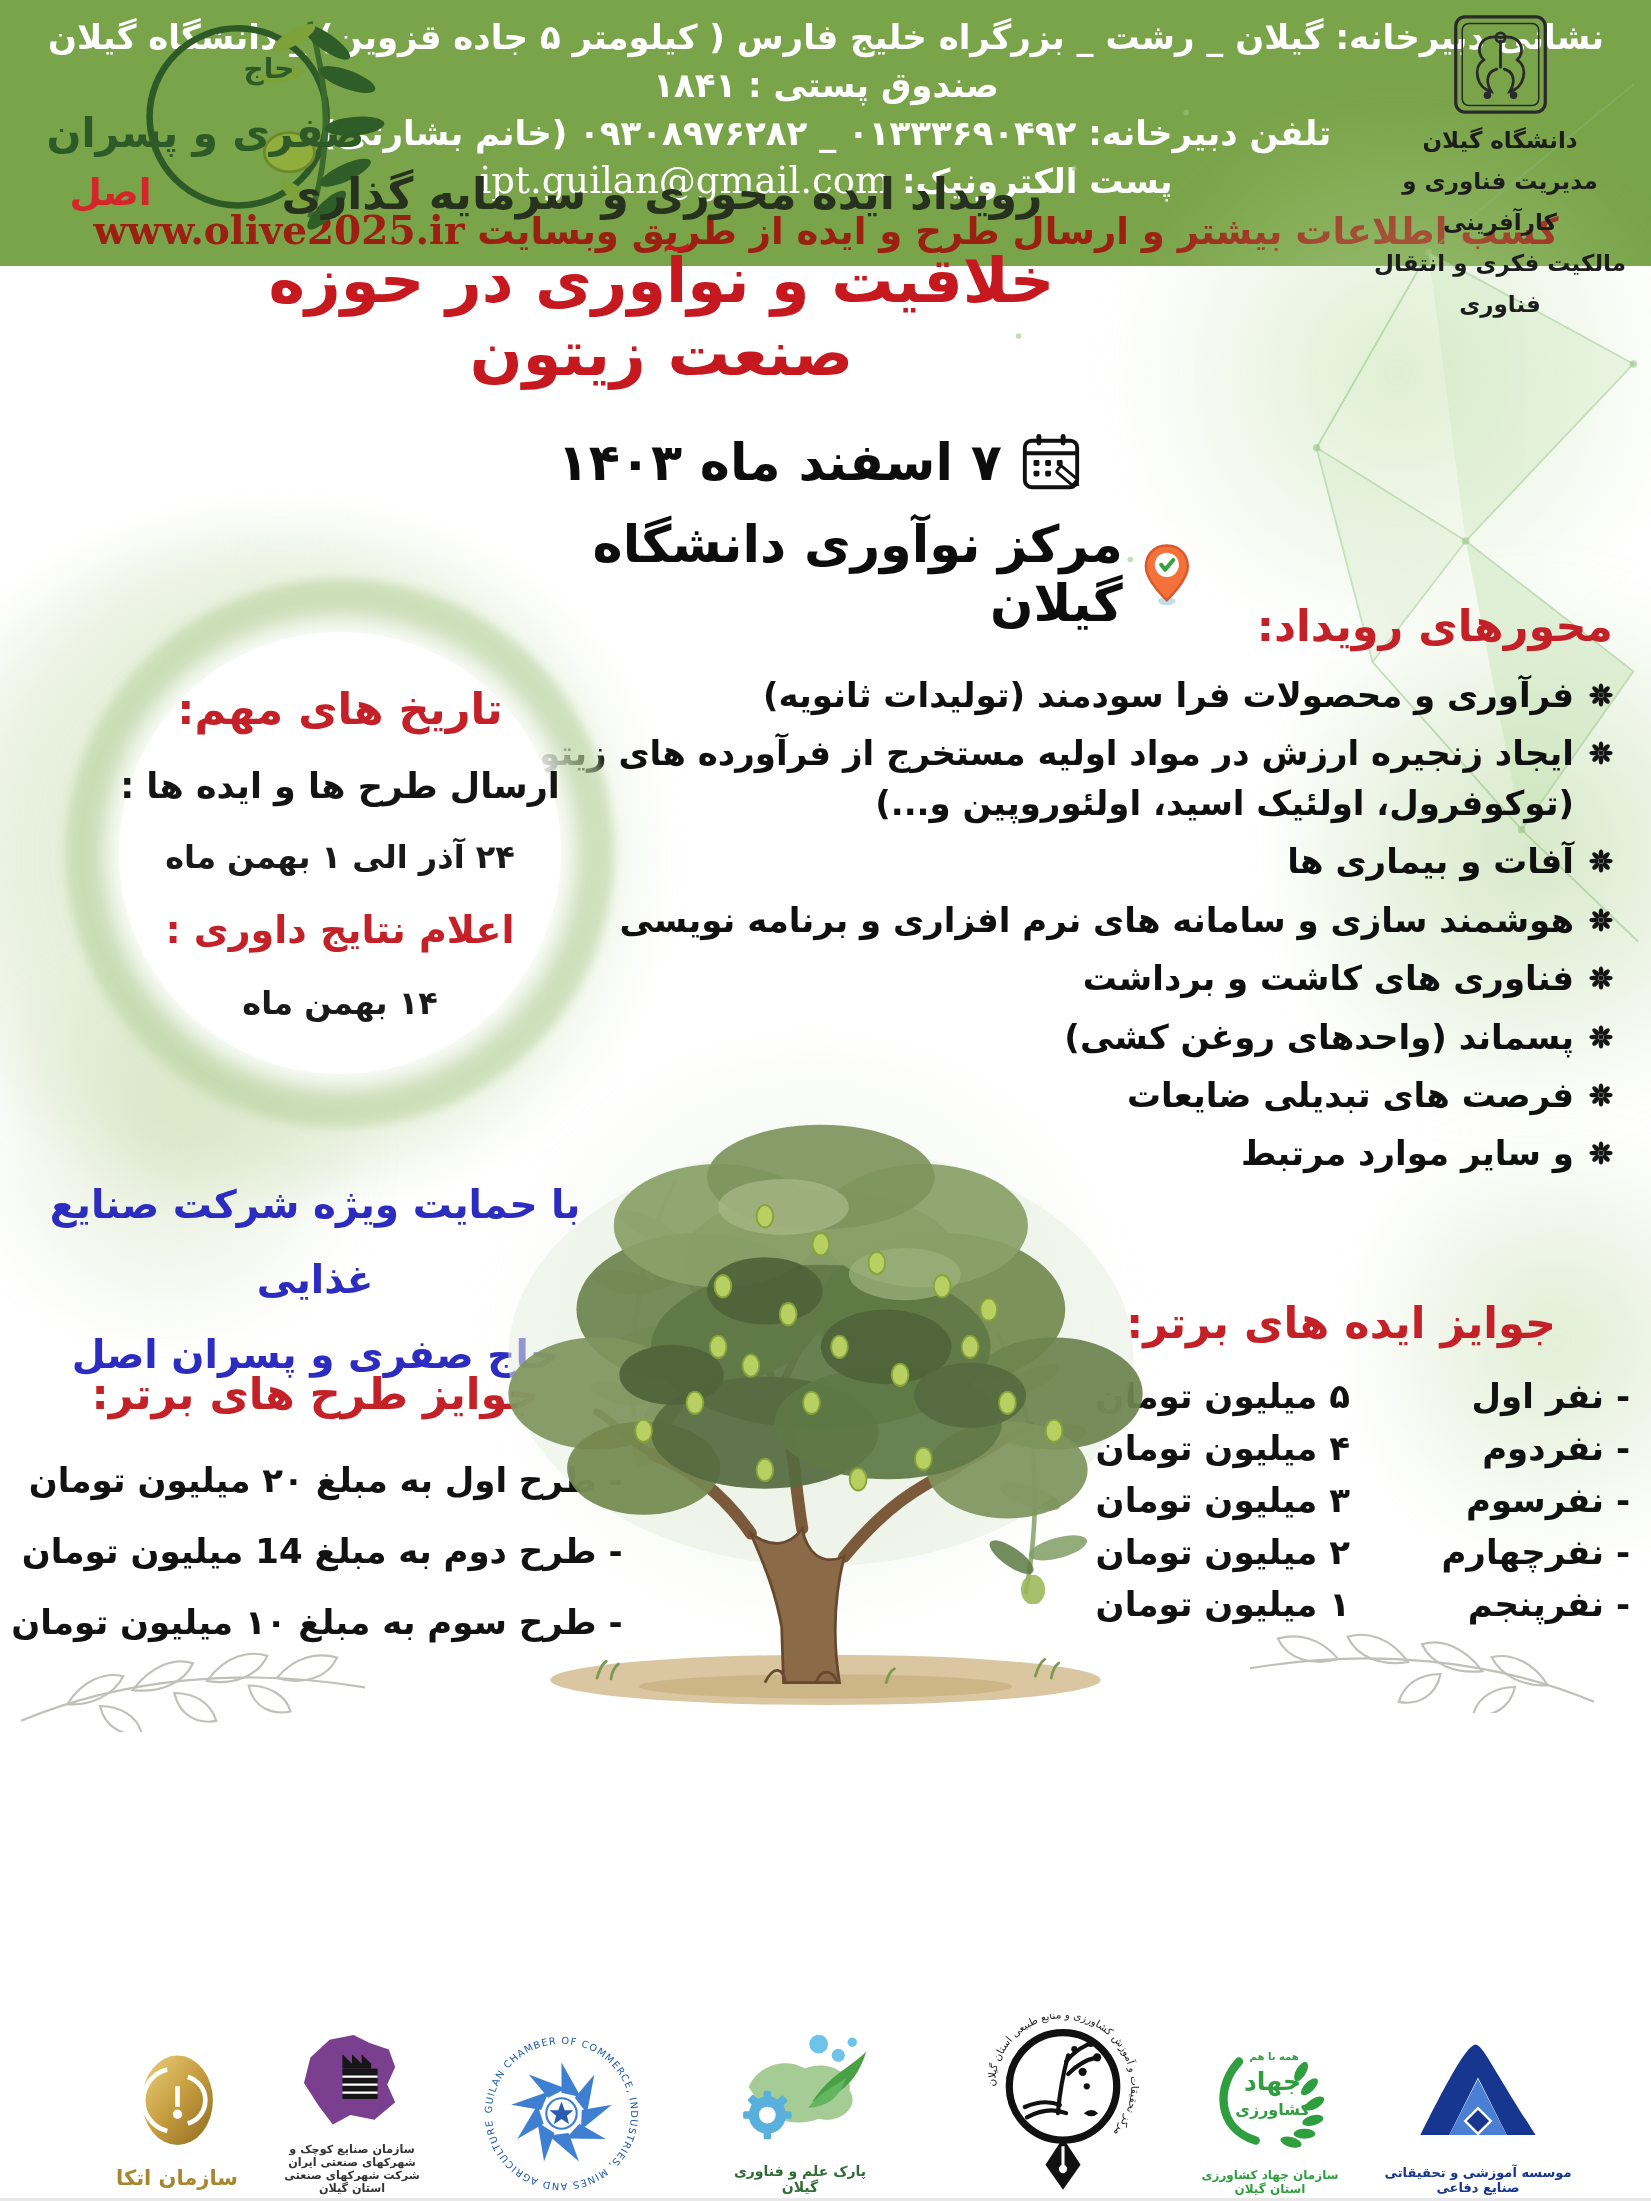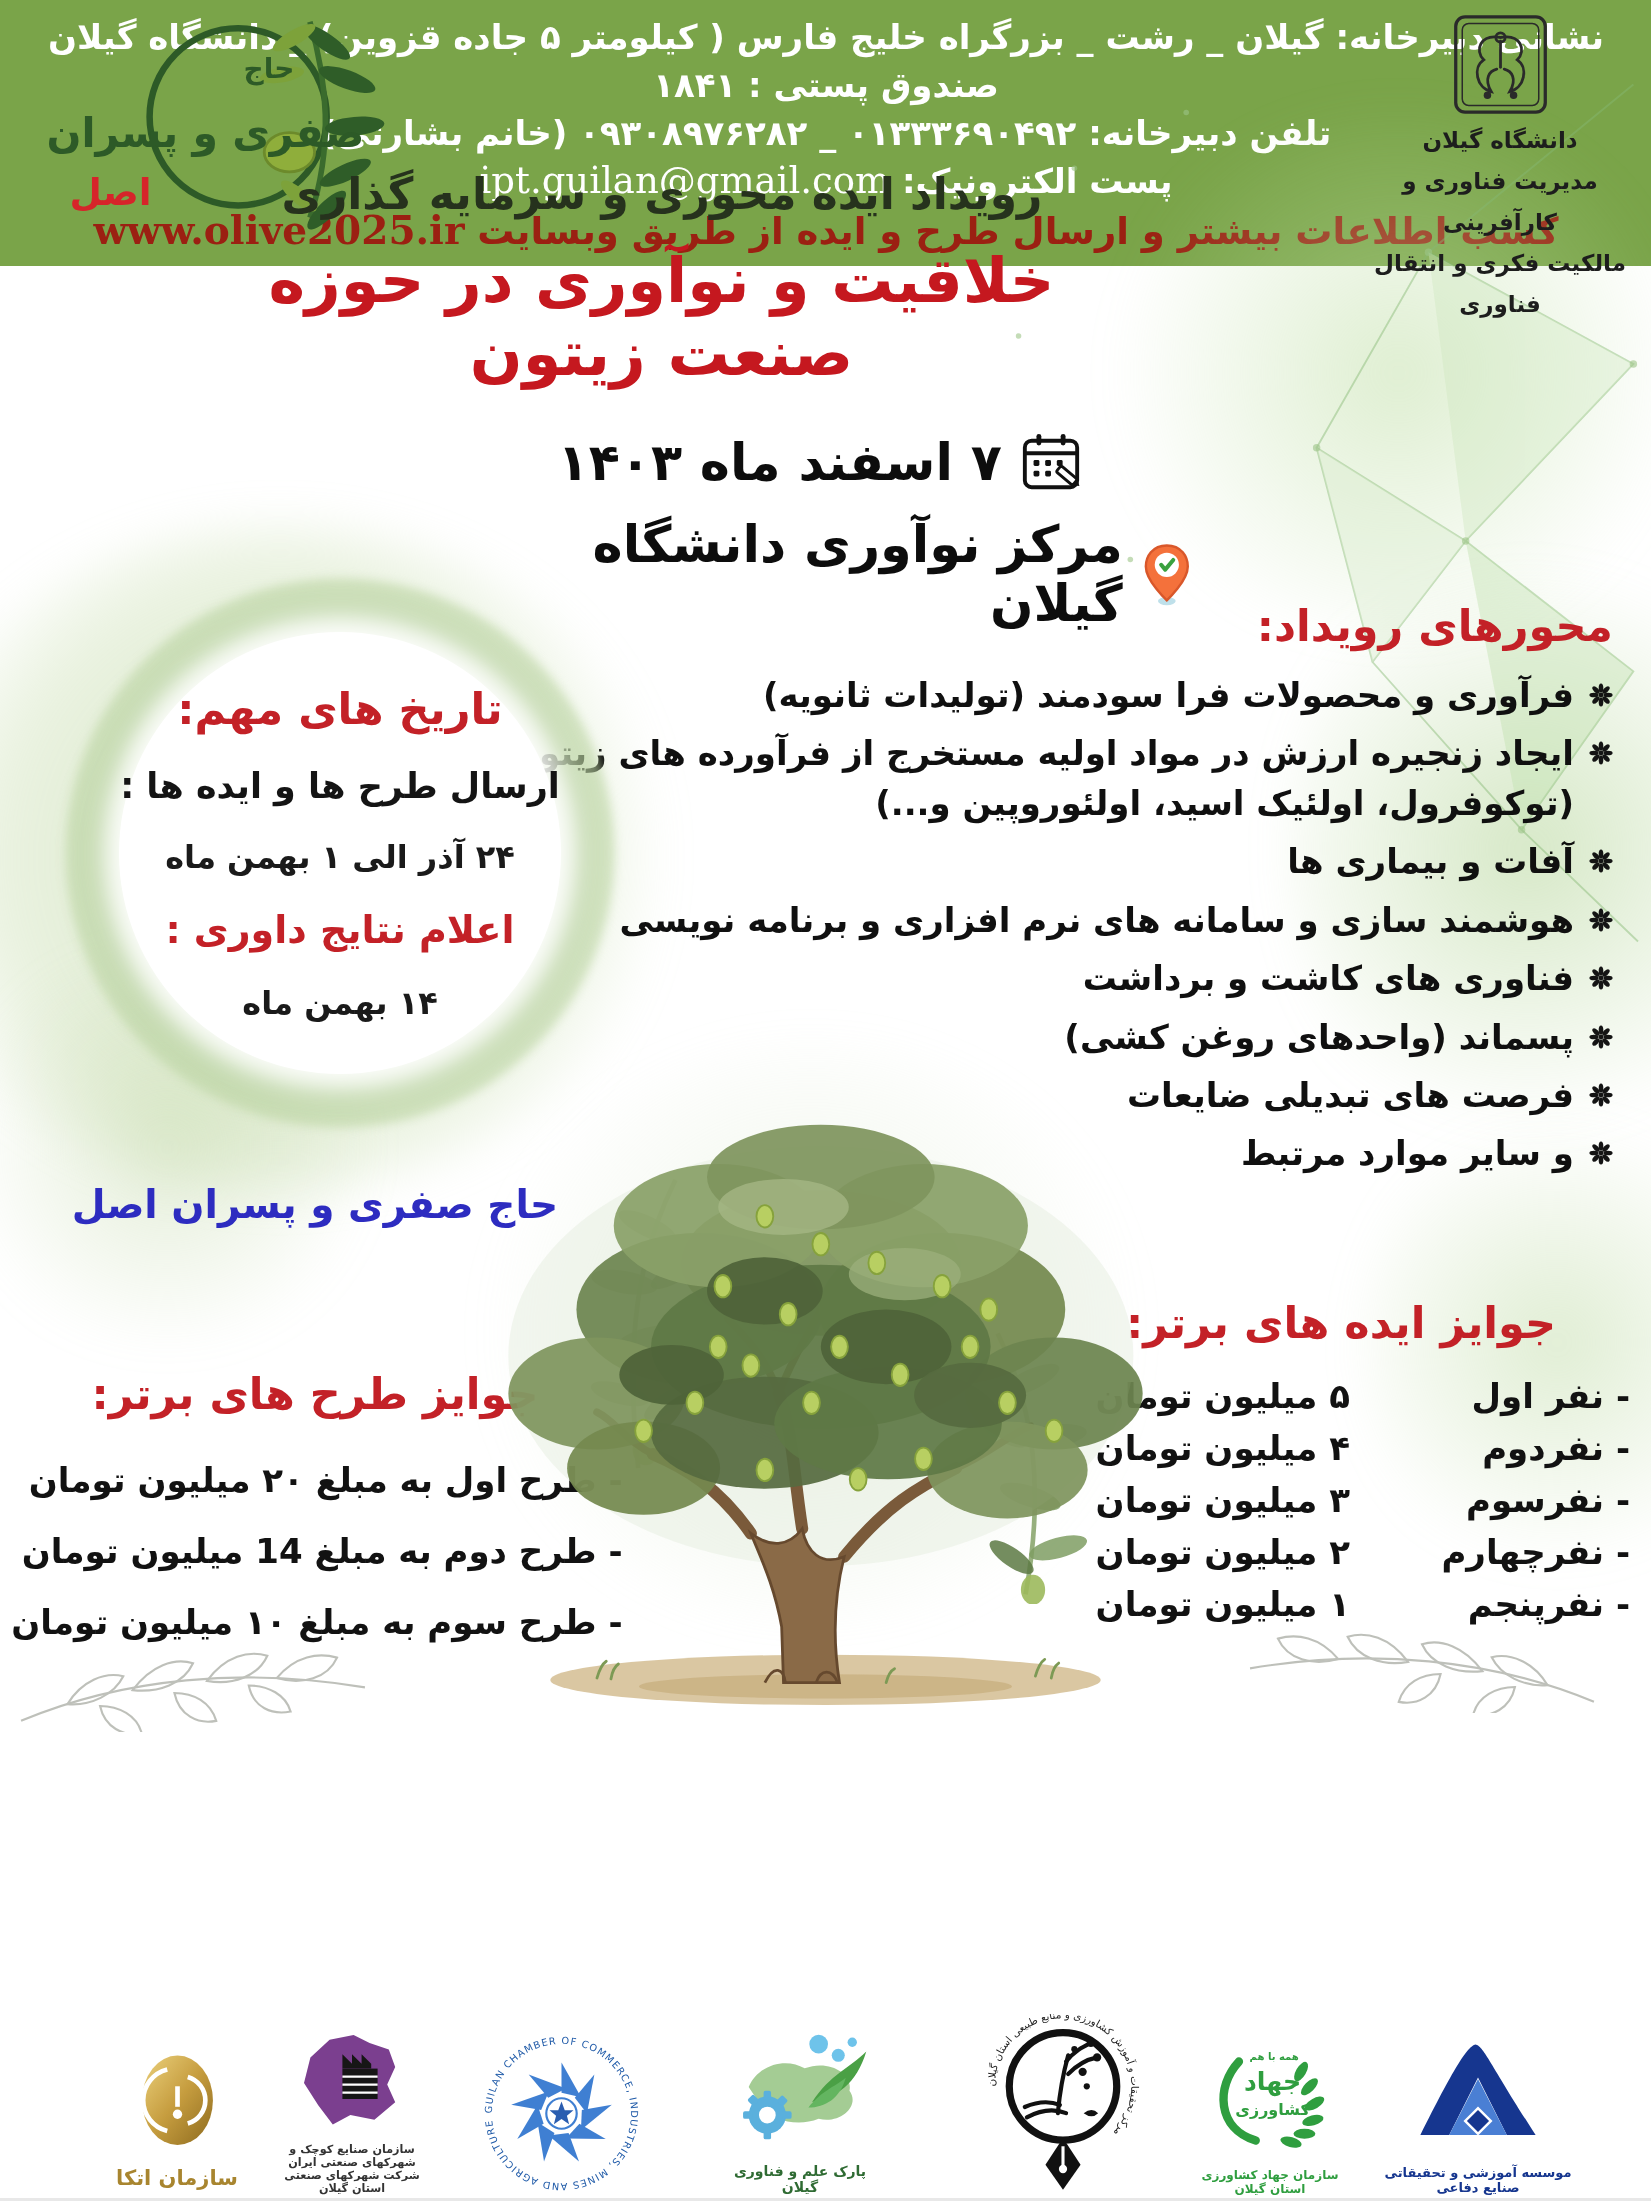--- a/index.html
+++ b/index.html
@@ -240,20 +240,21 @@
   <div class="abs circle-ring"></div>
   <div class="abs circle-inner">
     <div class="ci-h">تاریخ های مهم:</div>
     <div class="ci-l">ارسال طرح ها و ایده ها :</div>
     <div class="ci-d">۲۴ آذر الی ۱ بهمن ماه</div>
     <div class="ci-r">اعلام نتایج داوری :</div>
     <div class="ci-d">۱۴  بهمن ماه</div>
   </div>
 
   <div class="abs sponsor">
+    <div>با حمایت ویژه شرکت صنایع غذایی</div>
     <div>حاج صفری و پسران اصل</div>
   </div>
 
   <div class="abs plan-prizes">
     <h2>جوایز طرح های برتر:</h2>
     <div class="pp-item">- طرح اول به مبلغ ۲۰ میلیون تومان</div>
     <div class="pp-item">- طرح دوم به مبلغ 14 میلیون تومان</div>
     <div class="pp-item">- طرح سوم به مبلغ ۱۰ میلیون تومان</div>
   </div>
 

